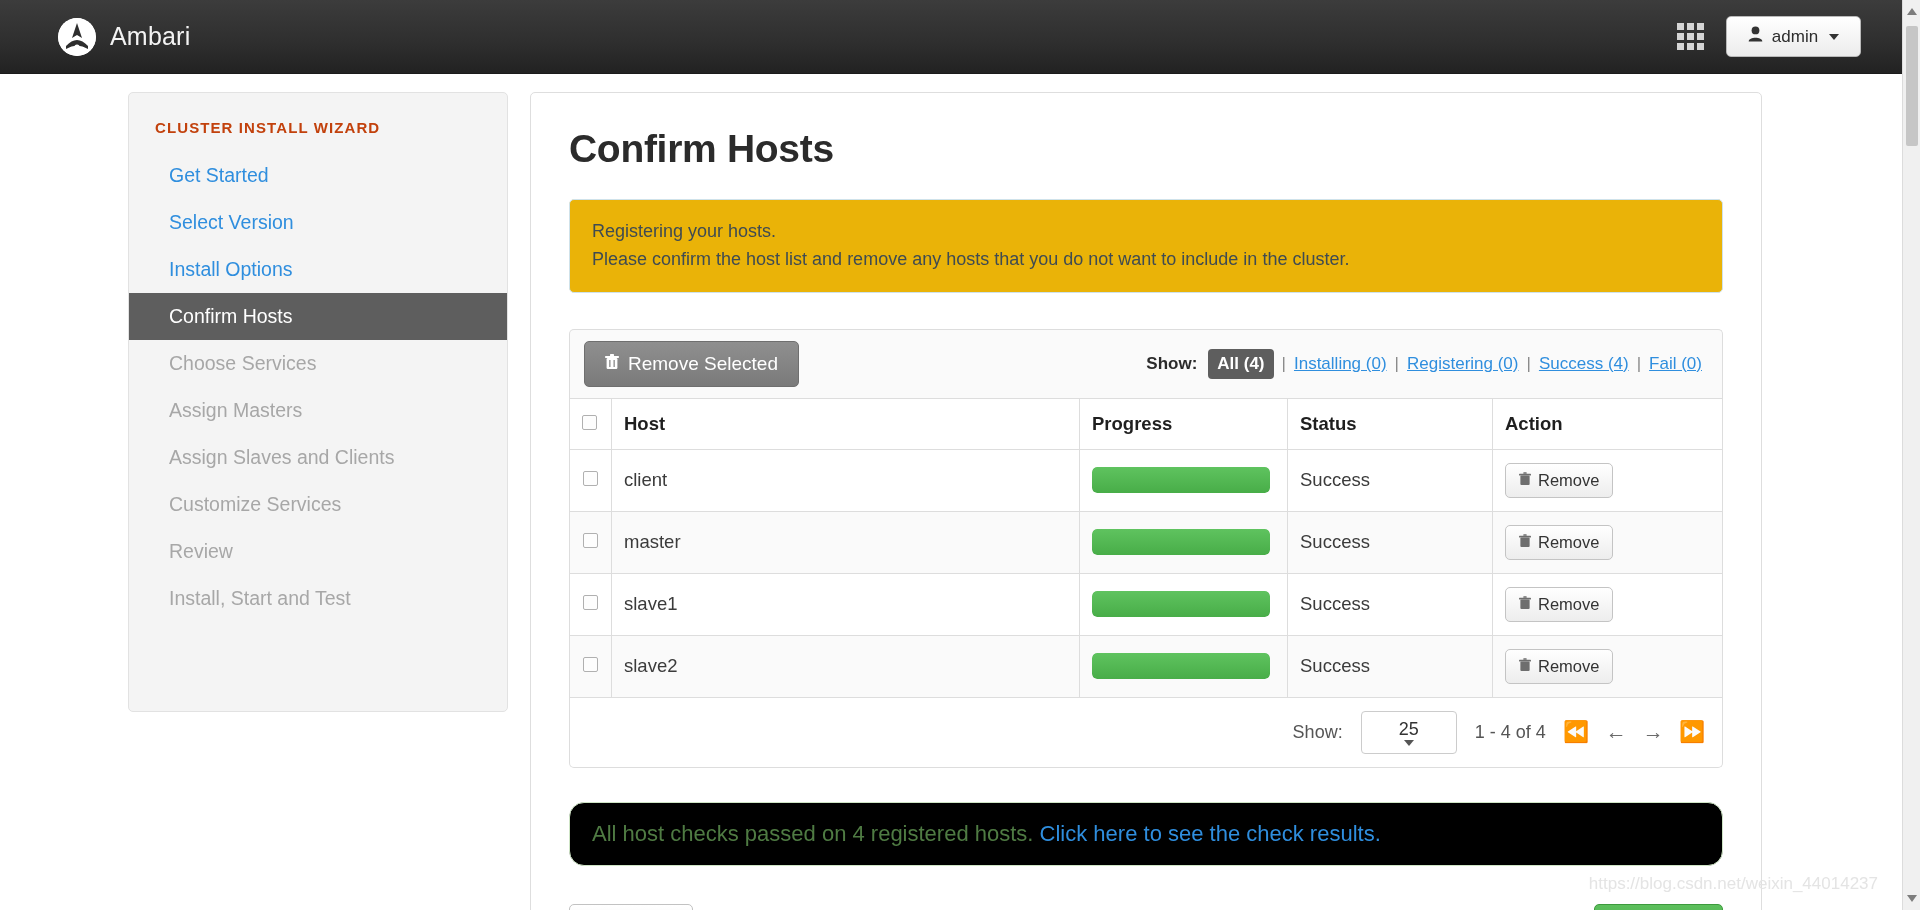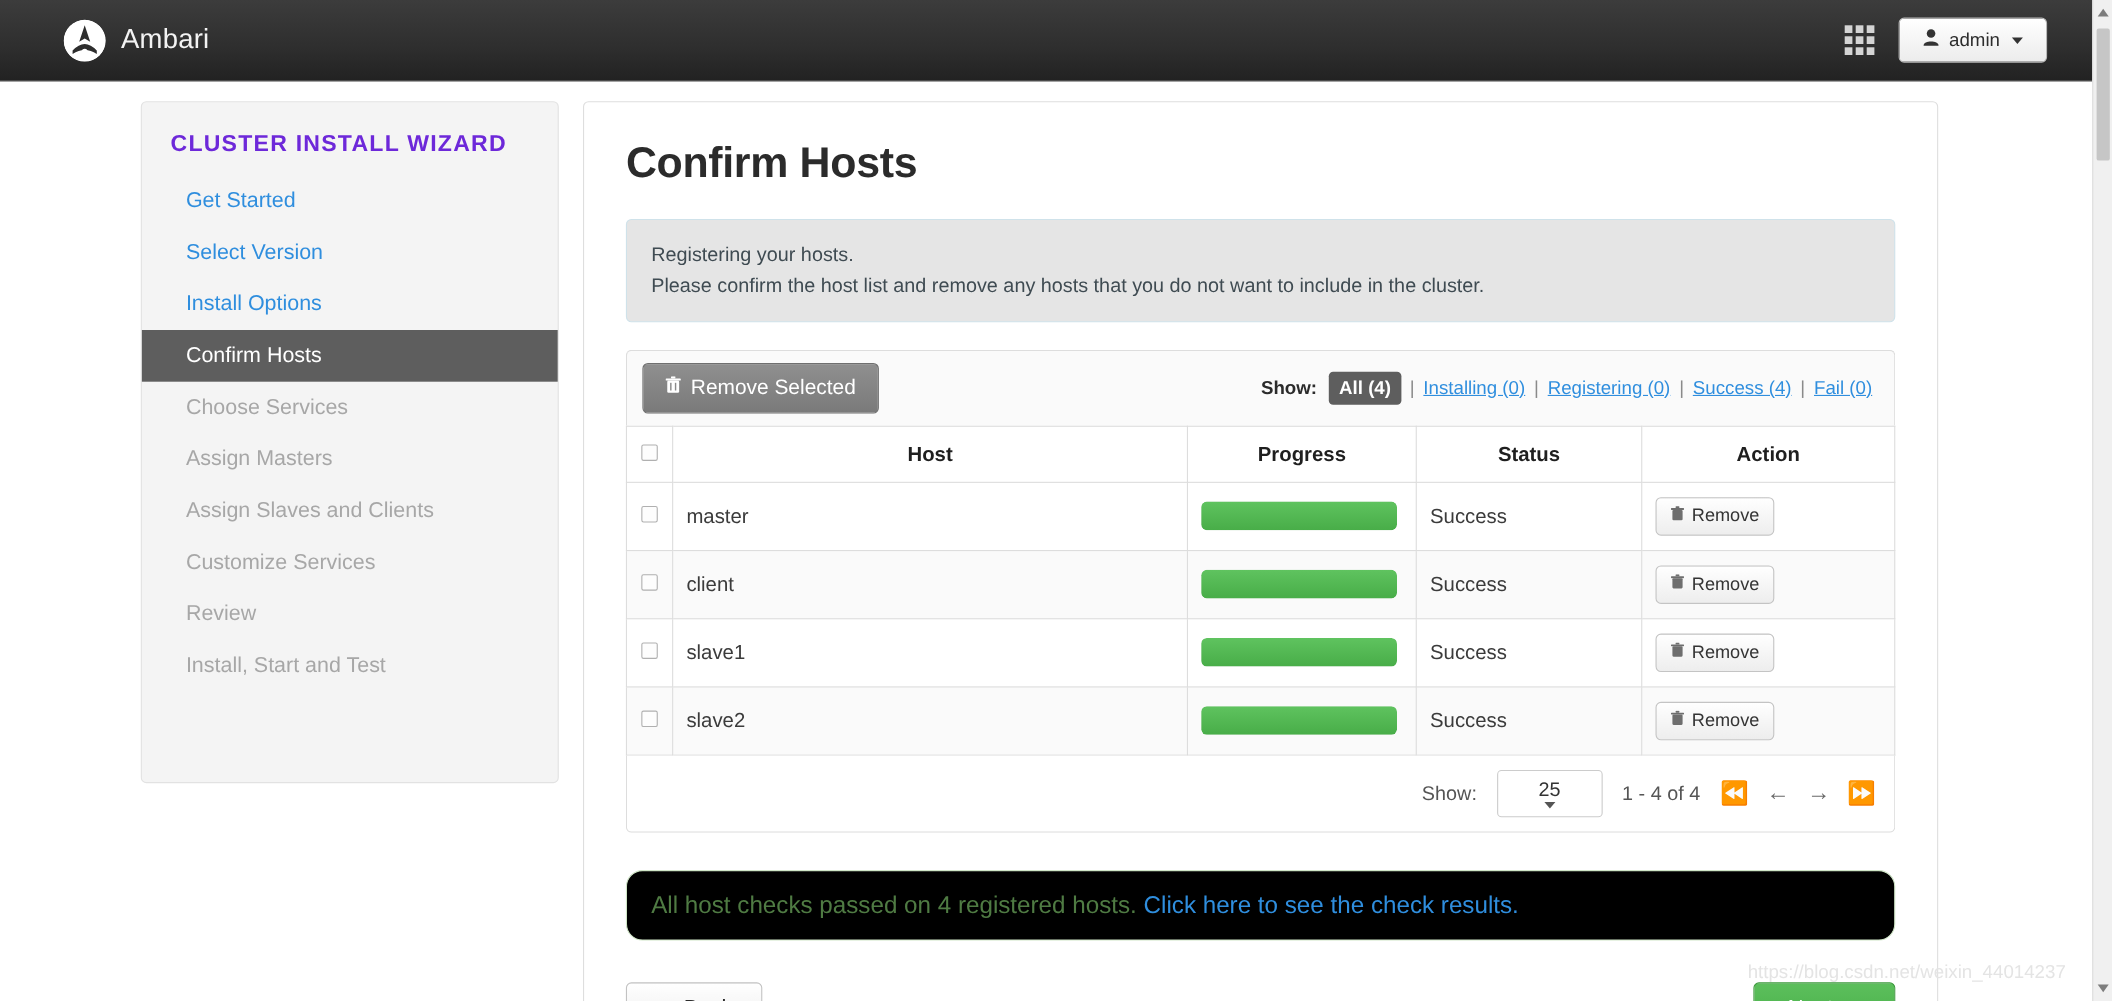--- a/index.html
+++ b/index.html
@@ -76,23 +76,23 @@
     width: 380px;
     margin-left: 128px;
     background: #f4f4f4;
     border: 1px solid #e2e2e2;
     border-radius: 5px;
     padding: 26px 0 34px 0;
     align-self: flex-start;
     height: 620px;
   }
   .sidebar-title {
-    font-size: 21px;
+    font-size: 15px;
     font-weight: bold;
-    color: #6d28d9;
+    color: #c2410c;
     letter-spacing: 1.1px;
     padding: 0 0 16px 26px;
   }
   .side-item {
     font-size: 19.5px;
     padding: 12px 0 12px 40px;
     color: #a7a7a7;
     cursor: default;
   }
   .side-item.link { color: #2f8ede; cursor: pointer; }
@@ -113,28 +113,28 @@
   }
   .page-title {
     font-size: 39px;
     font-weight: bold;
     color: #2b2b2b;
     margin: 0 0 28px 0;
     letter-spacing: -.3px;
   }
 
   .alert-info {
-    background: #e5e5e5;
+    background: #eab308;
     border: 1px solid #cfe2ea;
     border-radius: 5px;
     padding: 18px 22px;
     color: #3f4b52;
     font-size: 18px;
     line-height: 1.55;
-    margin-bottom: 25px;
+    margin-bottom: 36px;
   }
 
   
   .toolbar {
     display: flex; 
     background: #fafafa;
     border: 1px solid #dddddd;
     border-bottom: none;
     border-radius: 5px 5px 0 0;
     padding: 11px 14px;
@@ -173,21 +173,21 @@
   .sep { color: #8a8a8a; }
 
   
   table.hosts {
     width: 100%;
     border-collapse: collapse;
     border: 1px solid #dddddd;
     font-size: 18.5px;
   }
   table.hosts th {
-    text-align: center;
+    text-align: left;
     font-weight: bold;
     color: #1f1f1f;
     padding: 14px 12px;
     border: 1px solid #dddddd;
     background: #ffffff;
   }
   table.hosts td {
     padding: 13px 12px;
     border: 1px solid #dddddd;
     color: #3b3b3b;
@@ -437,21 +437,21 @@
           <th class="col-progress">Progress</th>
           <th class="col-status">Status</th>
           <th class="col-action">Action</th>
         </tr>
       </thead>
       <tbody>
         <tr>
           <td class="col-check">
             <span class="chk"></span>
           </td>
-          <td>master</td>
+          <td>client</td>
           <td class="col-progress">
             <div class="progress-track">
               <div class="progress-bar" style="width:100%"></div>
             </div>
           </td>
           <td class="col-status status-success">Success</td>
           <td class="col-action">
             <button class="btn-remove">
               <span>
                 <svg width="12" height="14" viewBox="0 0 14 16">
@@ -461,21 +461,21 @@
                 </svg>
               </span>
               <span>Remove</span>
             </button>
           </td>
         </tr>
         <tr>
           <td class="col-check">
             <span class="chk"></span>
           </td>
-          <td>client</td>
+          <td>master</td>
           <td class="col-progress">
             <div class="progress-track">
               <div class="progress-bar" style="width:100%"></div>
             </div>
           </td>
           <td class="col-status status-success">Success</td>
           <td class="col-action">
             <button class="btn-remove">
               <span>
                 <svg width="12" height="14" viewBox="0 0 14 16">

